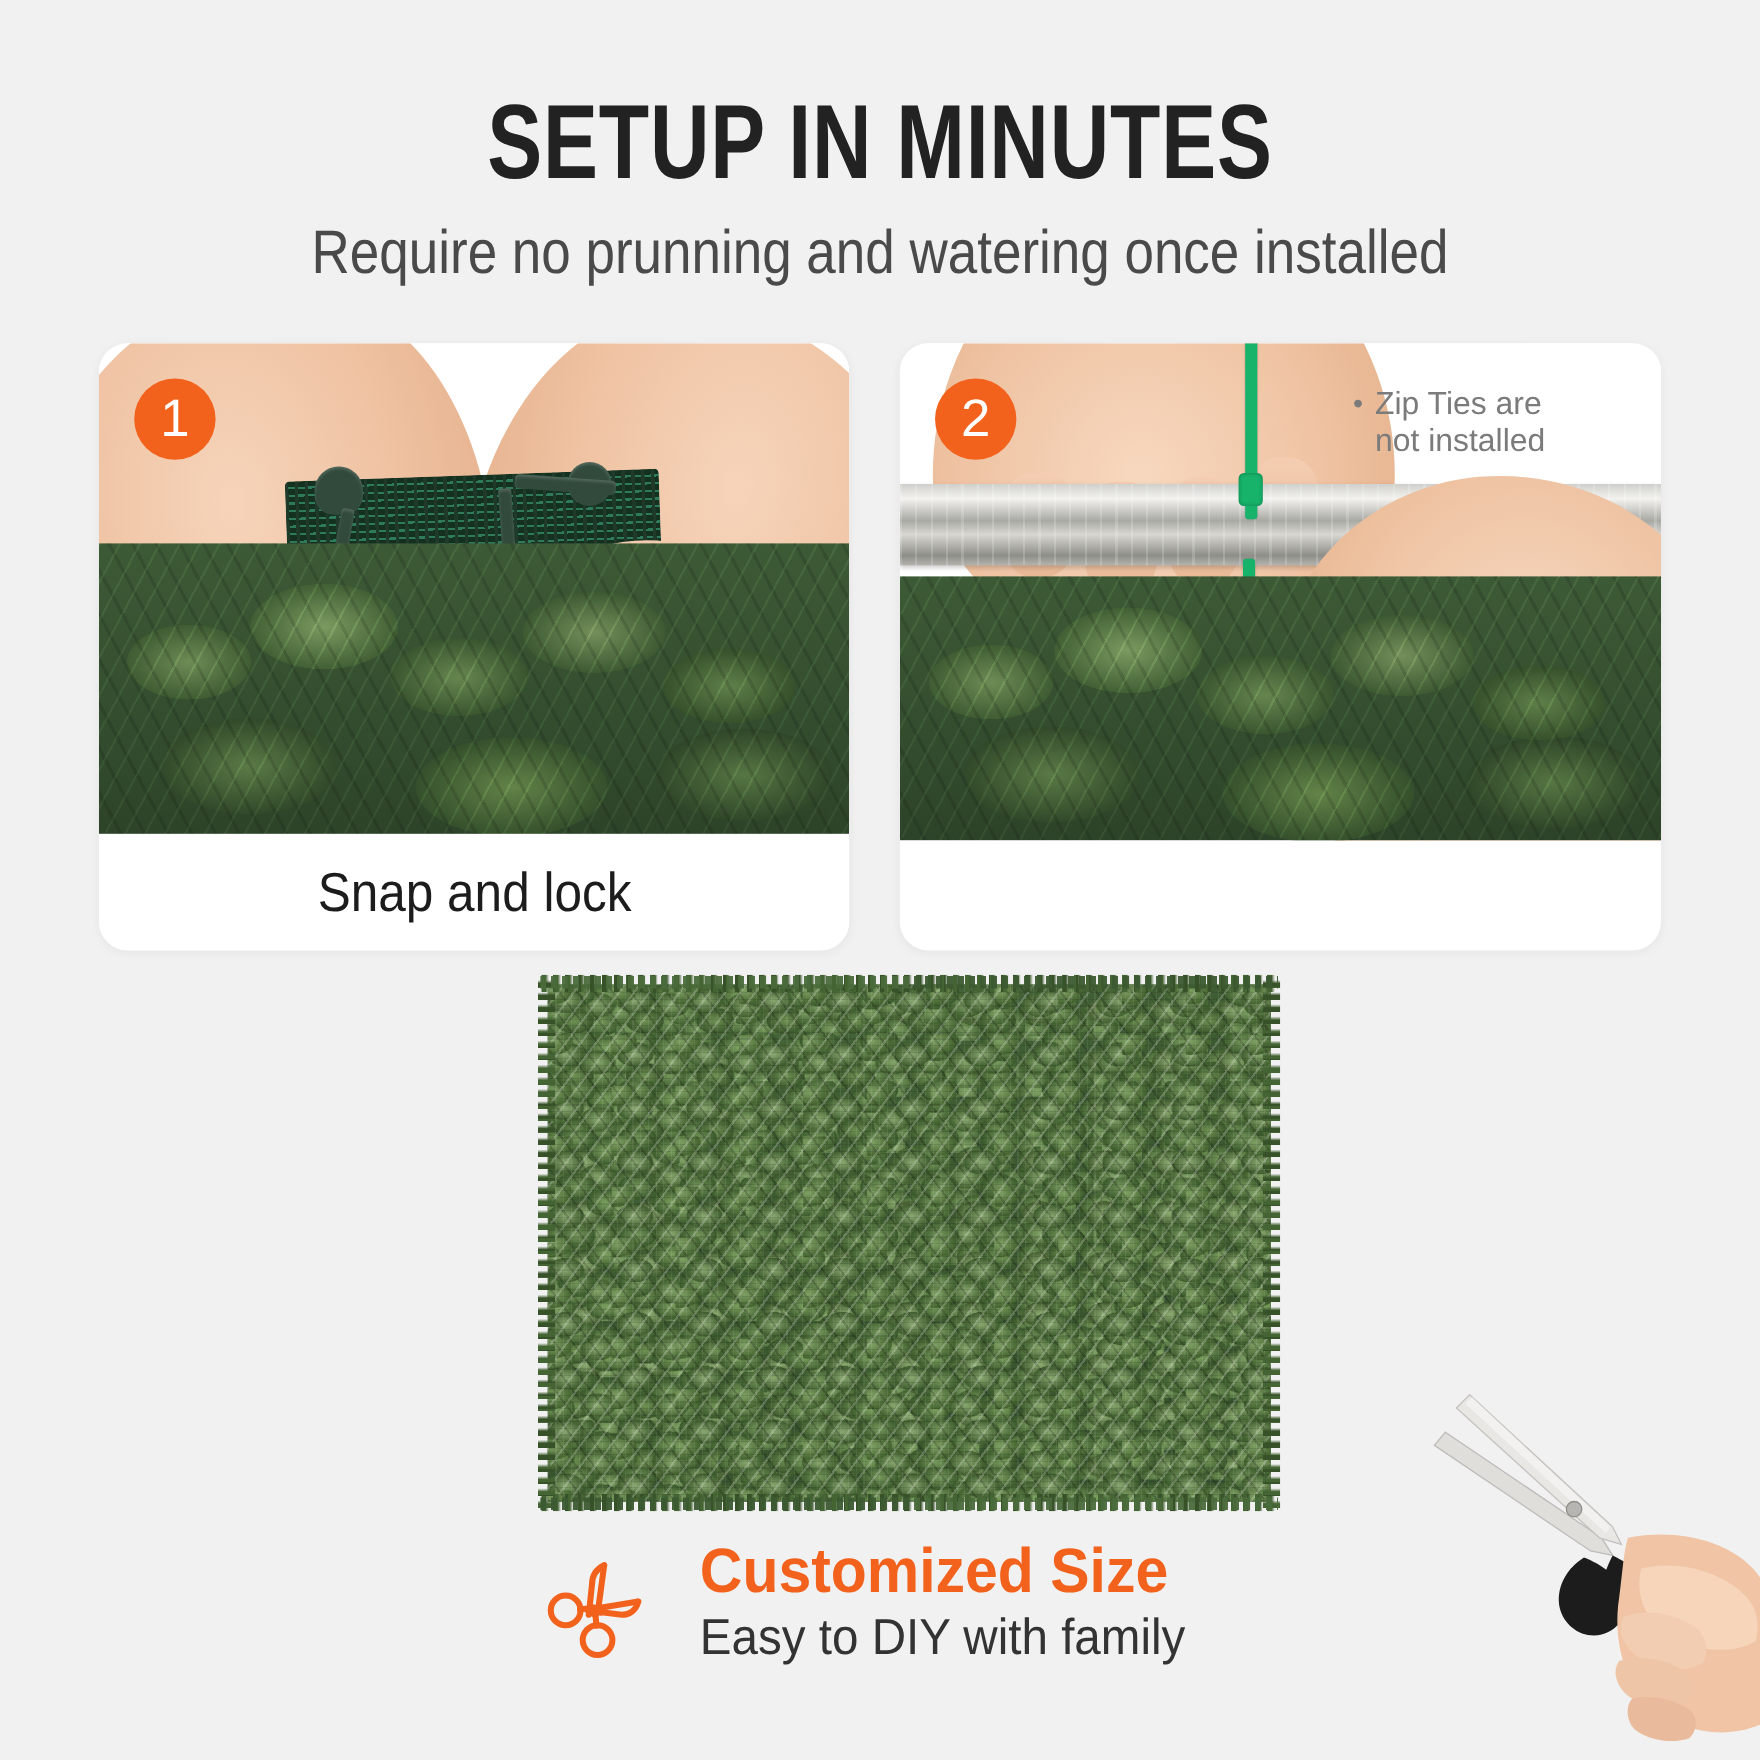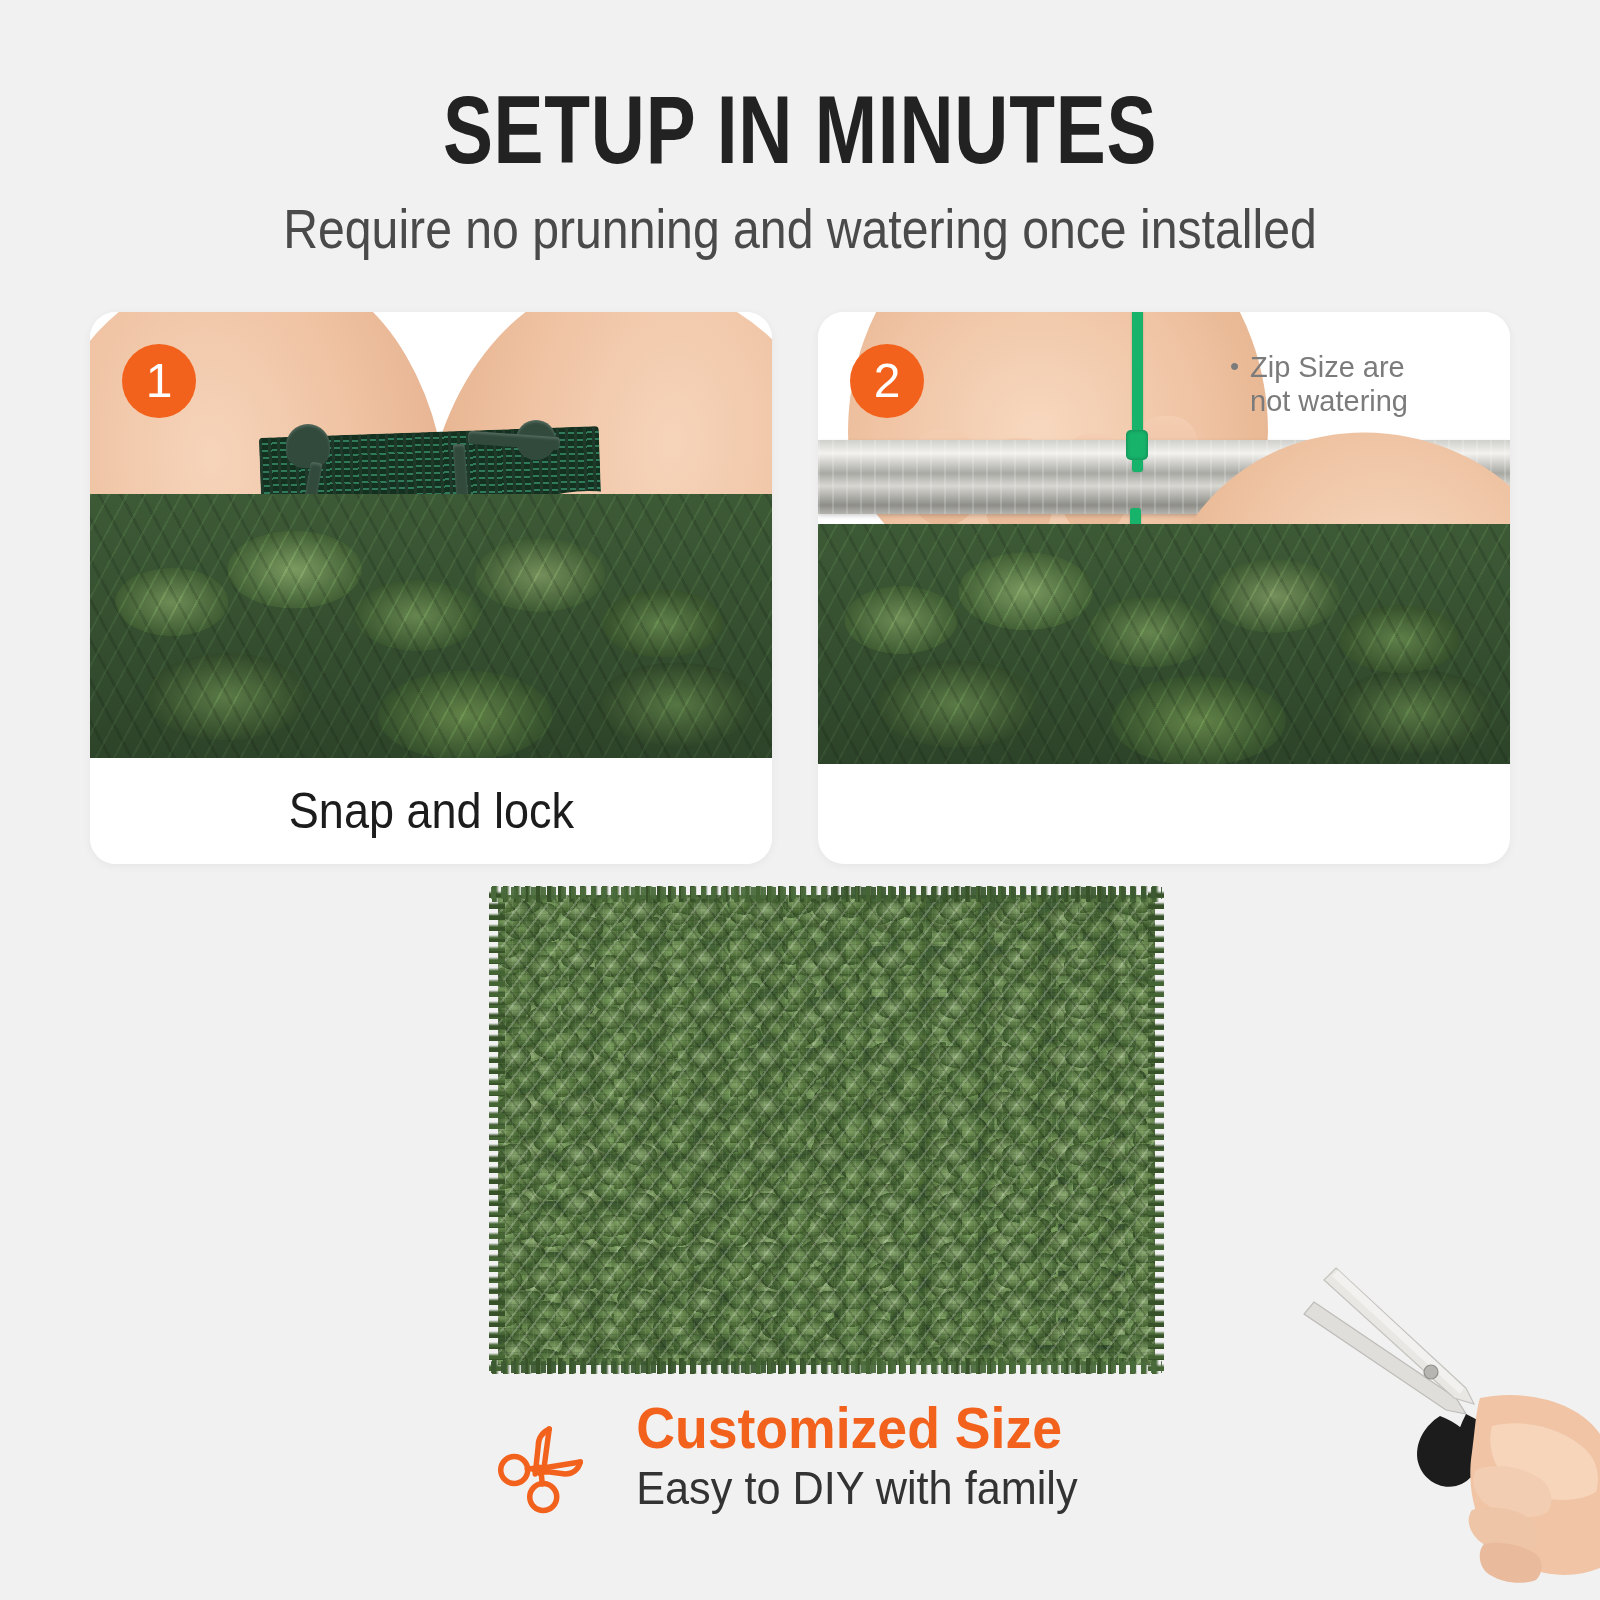--- a/index.html
+++ b/index.html
@@ -235,21 +235,21 @@
     mask:repeating-linear-gradient(0deg, #000 0 4px, rgba(0,0,0,0) 7px 11px);
   }
 
   
   #scissors-hand { position:absolute; left:1280px; top:1238px; width:320px; height:362px; }
 
   
   #promo { position:absolute; left:0; top:1398px; width:1600px; height:140px; }
   #promo-inner {
     position:absolute; left:50%; top:0; transform:translateX(-50%);
-    display:flex; align-items:flex-end; gap:38px;
+    display:flex; align-items:center; gap:38px;
   }
   #scissors-icon { width:104px; height:104px; flex:0 0 auto; }
   .promo-text { display:flex; flex-direction:column; justify-content:center; }
   .promo-h {
     font-size:57px; font-weight:bold; color:#f2621c; line-height:1.08;
     transform:scaleX(0.94); transform-origin:0 50%;
   }
   .promo-s {
     font-size:46px; color:#333333; line-height:1.12; margin-top:3px;
     transform:scaleX(0.94); transform-origin:0 50%;
@@ -310,22 +310,22 @@
       <div class="skin" id="p2-handR"></div>
 
       <div class="leafmass" style="height:240px;"></div>
     </div>
 
     <div class="badge">2</div>
 
     <div class="ziptie-note">
       <span class="inner">
         <span class="bullet">•</span>
-        <span>Zip Size are</span><br>
-        <span>not watering</span>
+        <span>Zip Ties are</span><br>
+        <span>not installed</span>
       </span>
     </div>
 
   </div>
 
   <div id="hedge">
     <div class="hedge-edge" style="left:-6px; right:-6px; top:-9px;  height:16px;"></div>
     <div class="hedge-edge" style="left:-6px; right:-6px; bottom:-9px; height:16px;"></div>
     <div class="hedge-edge-v" style="top:-6px; bottom:-6px; left:-9px;  width:16px;"></div>
     <div class="hedge-edge-v" style="top:-6px; bottom:-6px; right:-9px; width:16px;"></div>

